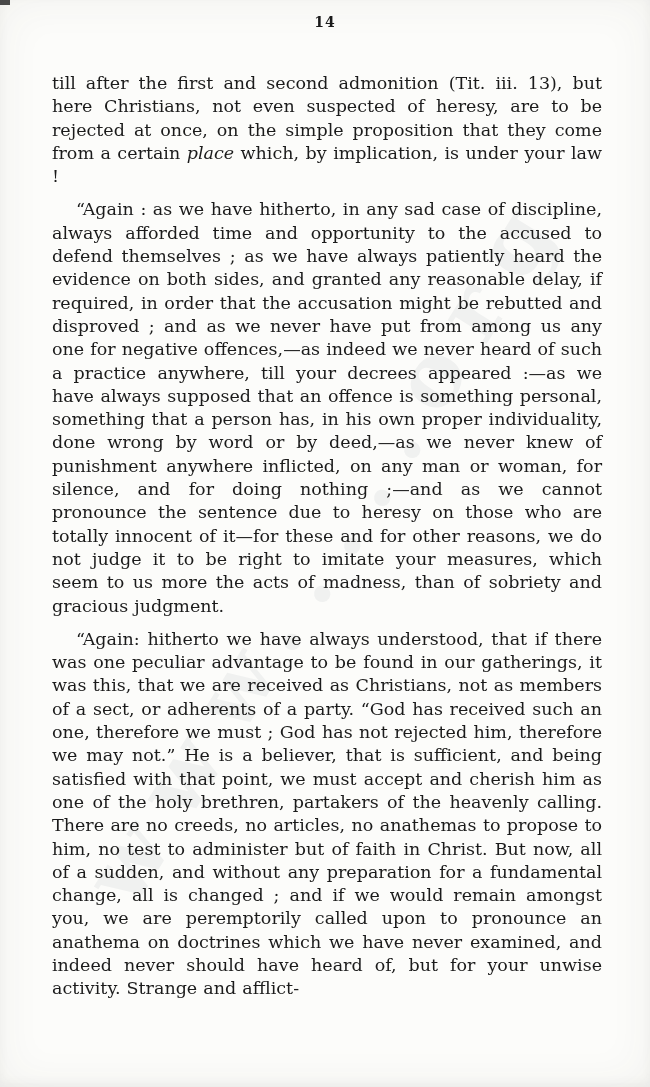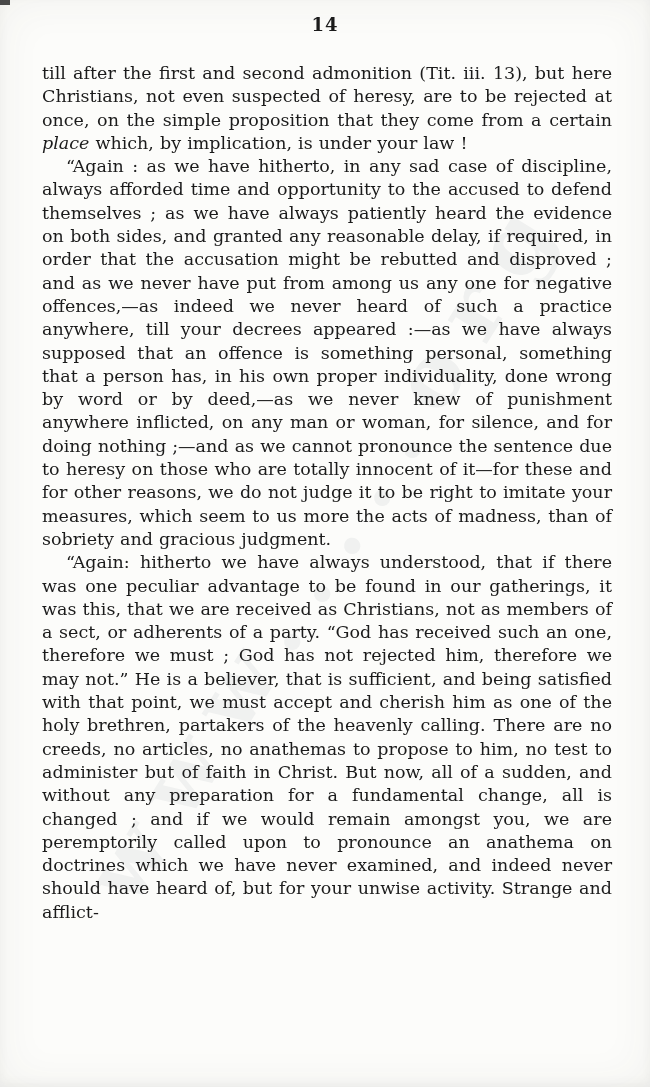--- a/index.html
+++ b/index.html
@@ -39,37 +39,37 @@
     color: rgba(100, 112, 128, 0.08);
     pointer-events: none;
     user-select: none;
   }
   .page-number {
     position: absolute;
     top: 14px;
     left: 0;
     right: 0;
     text-align: center;
-    font-size: 18px;
+    font-size: 14px;
     font-weight: bold;
     letter-spacing: 1px;
     color: #1b1b1b;
   }
   .body-text {
     position: absolute;
     top: 62px;
     left: 42px;
     width: 570px;
     font-size: 17.5px;
     line-height: 23.3px;
     text-align: justify;
     word-spacing: 0.5px;
   }
   .para {
-    margin: 0;
+    margin: 10px;
   }
   .para.indent {
     text-indent: 24px;
   }
   .para em {
     font-style: italic;
   }
 </style>
 </head>
 <body>

